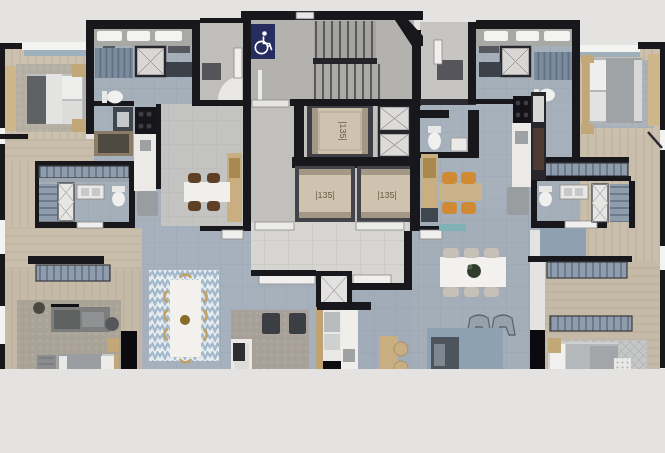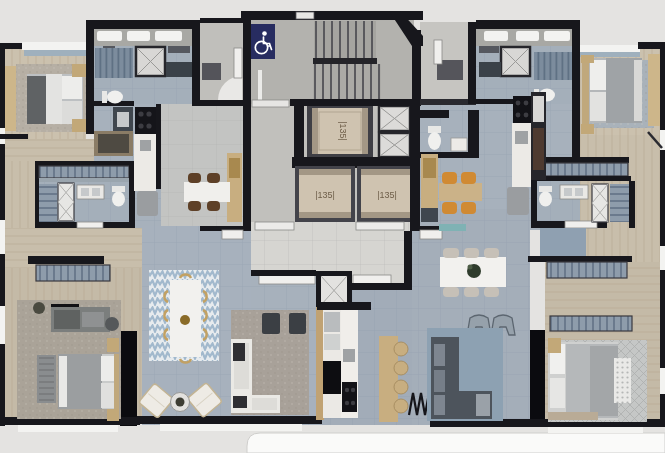--- a/index.html
+++ b/index.html
@@ -1,16 +1,16 @@
 <!DOCTYPE html>
 <html><head>
 <meta charset="utf-8">
 <style>
 html,body{margin:0;padding:0;background:#e4e3e1;font-family:"Liberation Sans",sans-serif;}
-#wrap{width:665px;height:453px;overflow:hidden;position:relative;}
+#wrap{width:665px;height:369px;overflow:hidden;position:relative;}
 </style>
 </head>
 <body>
 <div id="wrap">
 <svg width="665" height="453" viewBox="0 0 665 453">
 <defs>
 <pattern id="tileg" width="22" height="22" patternUnits="userSpaceOnUse">
   <path d="M0 0H22M0 0V22" stroke="#8b9cab" stroke-width="0.9" opacity="0.5"></path>
 </pattern>
 <pattern id="tilew" width="24" height="24" patternUnits="userSpaceOnUse">

